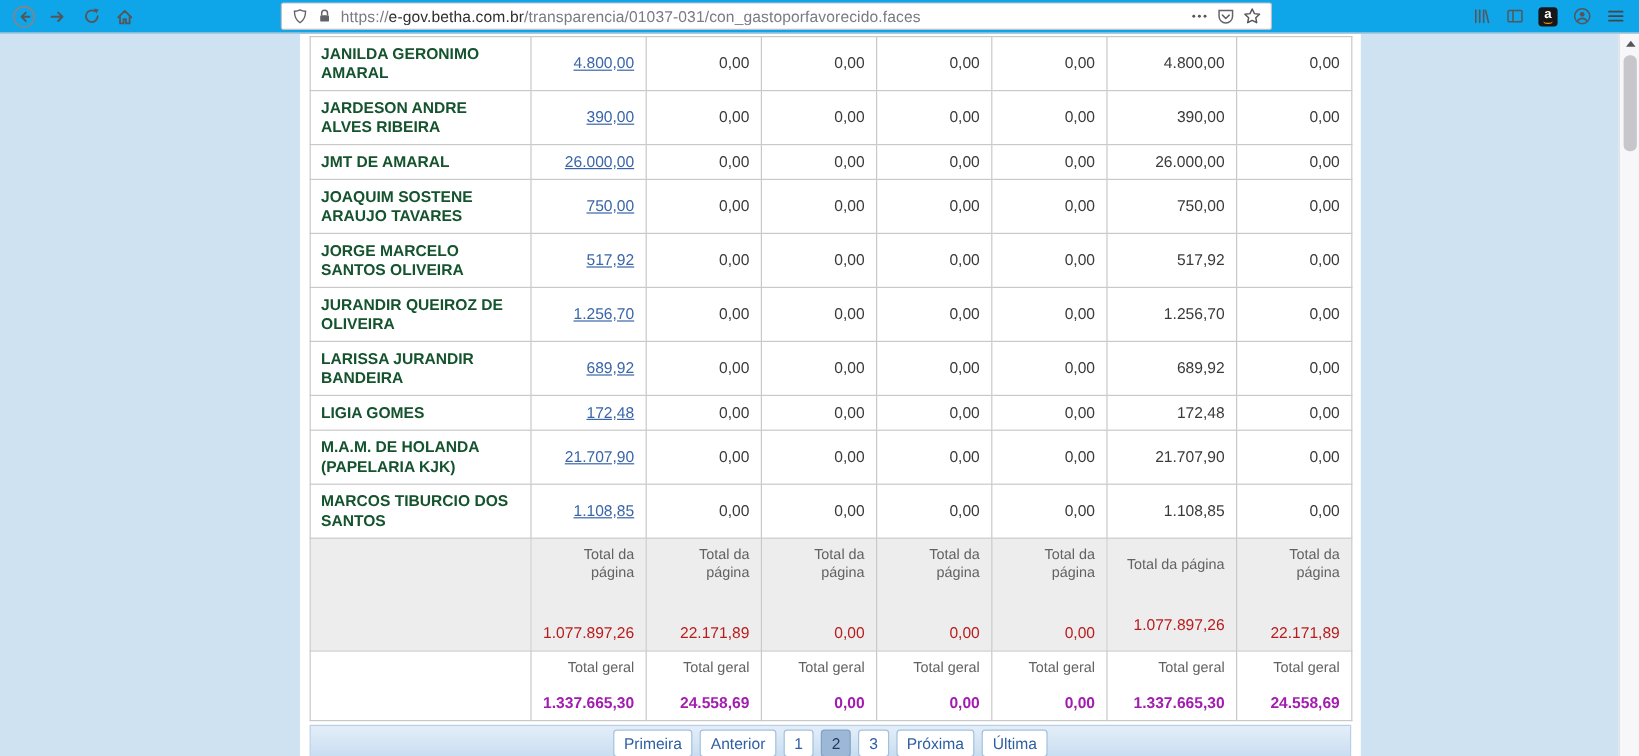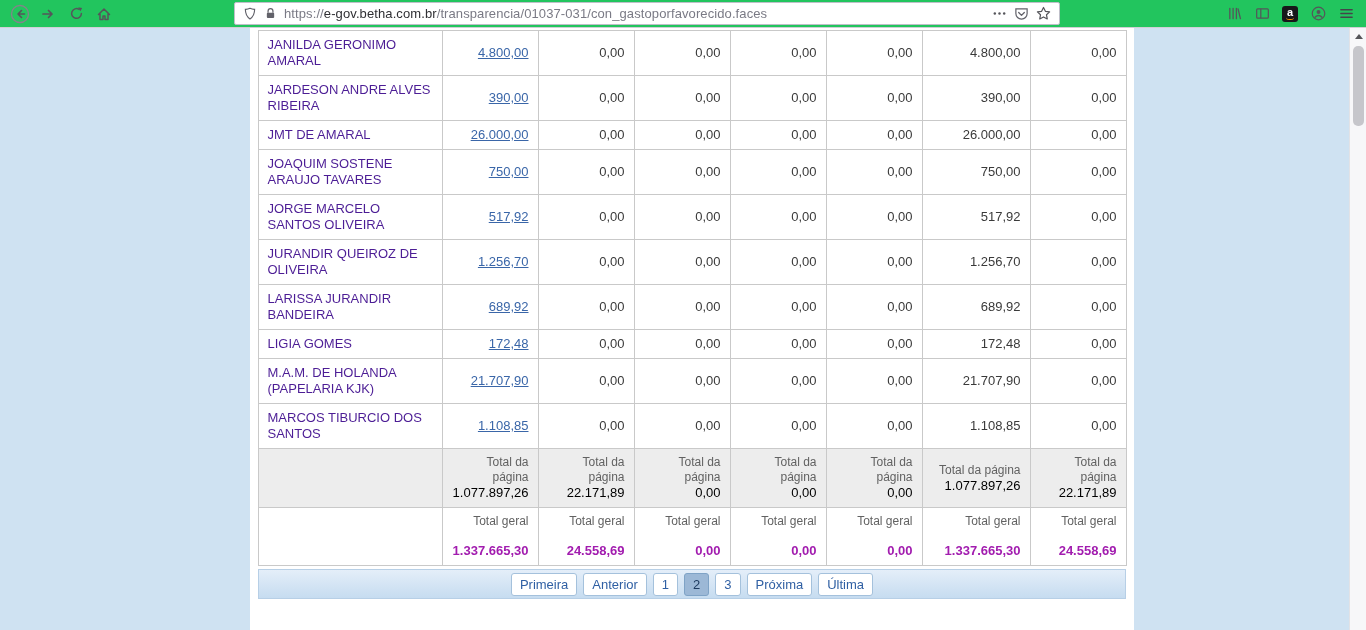--- a/index.html
+++ b/index.html
@@ -5,21 +5,21 @@
   * { box-sizing: border-box; }
   html, body { margin: 0; padding: 0; }
   body {
     width: 1366px; height: 630px; overflow: hidden;
     font-family: "Liberation Sans", "DejaVu Sans", sans-serif;
     background: #fff; position: relative;
   }
 
   
   .chrome {
-    height: 28px; background: #22c55e; border-bottom: 1px solid #d0d0d4;
+    height: 28px; background: #0ea5e9; border-bottom: 1px solid #d0d0d4;
     display: flex; align-items: center; padding: 0 6px; position: relative; z-index: 5;
   }
   .navgroup { display: flex; align-items: center; }
   .tbtn {
     width: 28px; height: 26px; display: flex; align-items: center; justify-content: center;
     color: #55555a; cursor: pointer; border-radius: 2px;
   }
   .urlbar {
     margin-left: 116px; width: 826px; height: 23px;
     background: #fff; border: 1px solid #bfbfc9; border-radius: 2px;
@@ -56,28 +56,28 @@
 
   
   table.favtable {
     width: 868px; margin: 0 auto; border-collapse: collapse; table-layout: fixed;
     font-size: 13px; color: #3a3a3a;
   }
   .favtable td {
     border: 1px solid #c9c9c9; padding: 6px 9px; vertical-align: middle; line-height: 16px;
     overflow: hidden;
   }
-  .favtable td.name { text-align: left; color: #4c1d95; }
+  .favtable td.name { text-align: left; color: #14532d; font-weight: bold; }
   .favtable td.num { text-align: right; }
   a.val { color: #3a66a8; text-decoration: underline; cursor: pointer; }
   tr.ptotal td { background: #ededed; }
   tr.gtotal td { background: #ffffff; }
   .tlabel { color: #626262; font-size: 12px; line-height: 15px; }
   .tvalue { line-height: 16px; }
-  .tvalue.blue { color: #000000; }
+  .tvalue.blue { color: #b91c1c; margin-top: 35px; }
   .tvalue.bold { color: #a21caf; font-weight: bold; margin-top: 14px; }
 
   
   .pager {
     width: 868px; height: 30px; margin: 3px auto 0;
     background: linear-gradient(#e4eef9, #c6dcf0);
     border: 1px solid #b7cfe6;
     display: flex; align-items: center; justify-content: center; gap: 6px;
   }
   .pbtn {

